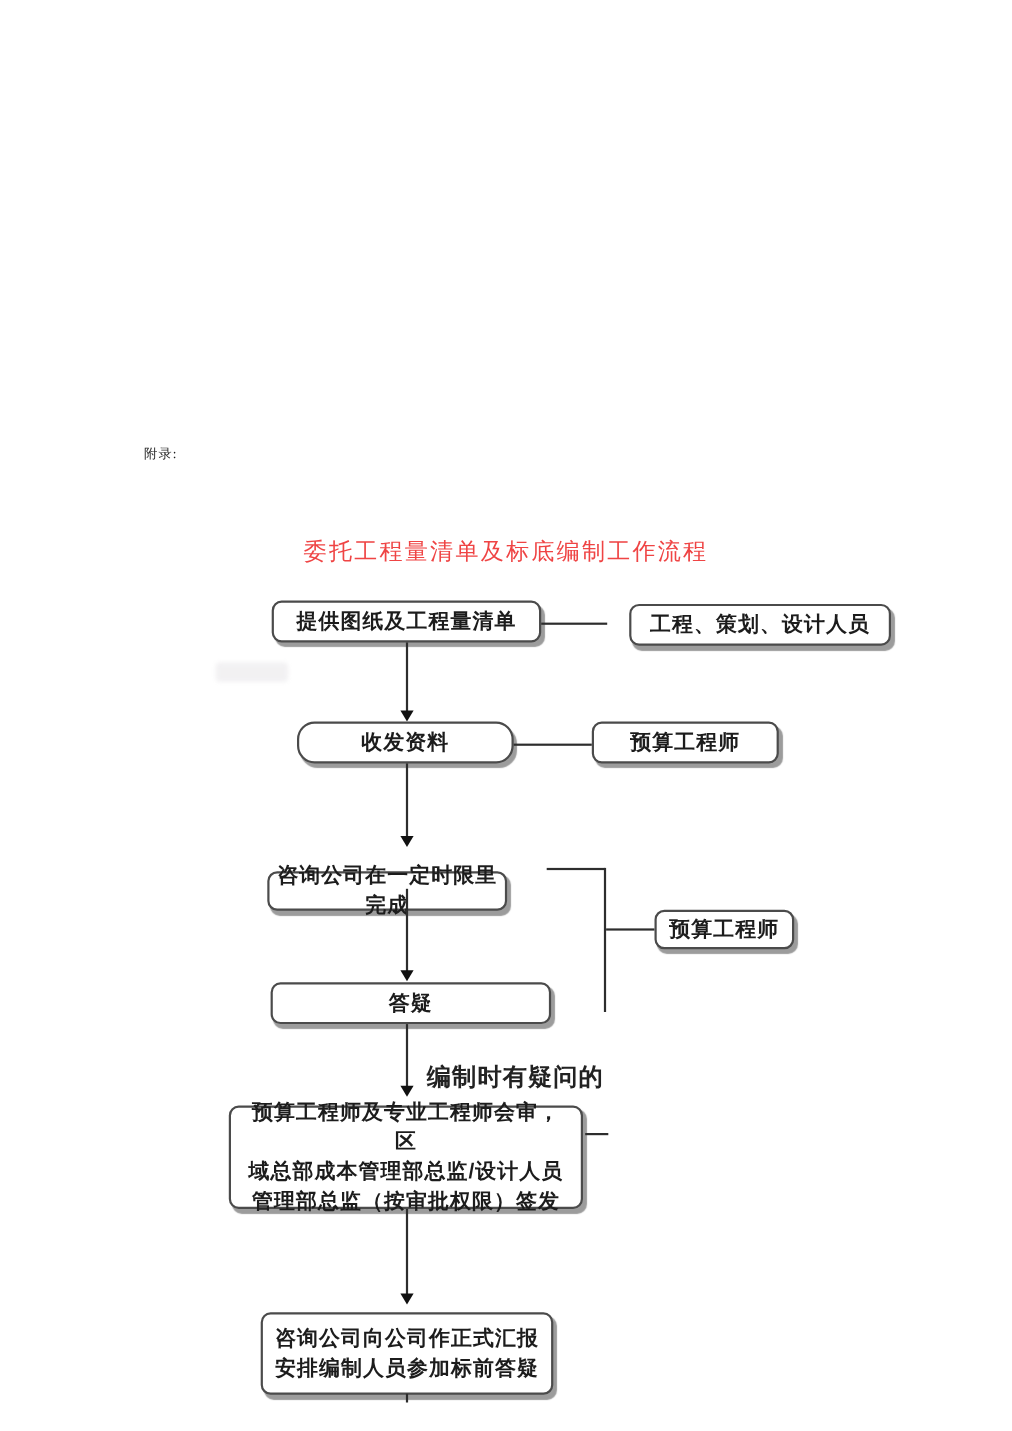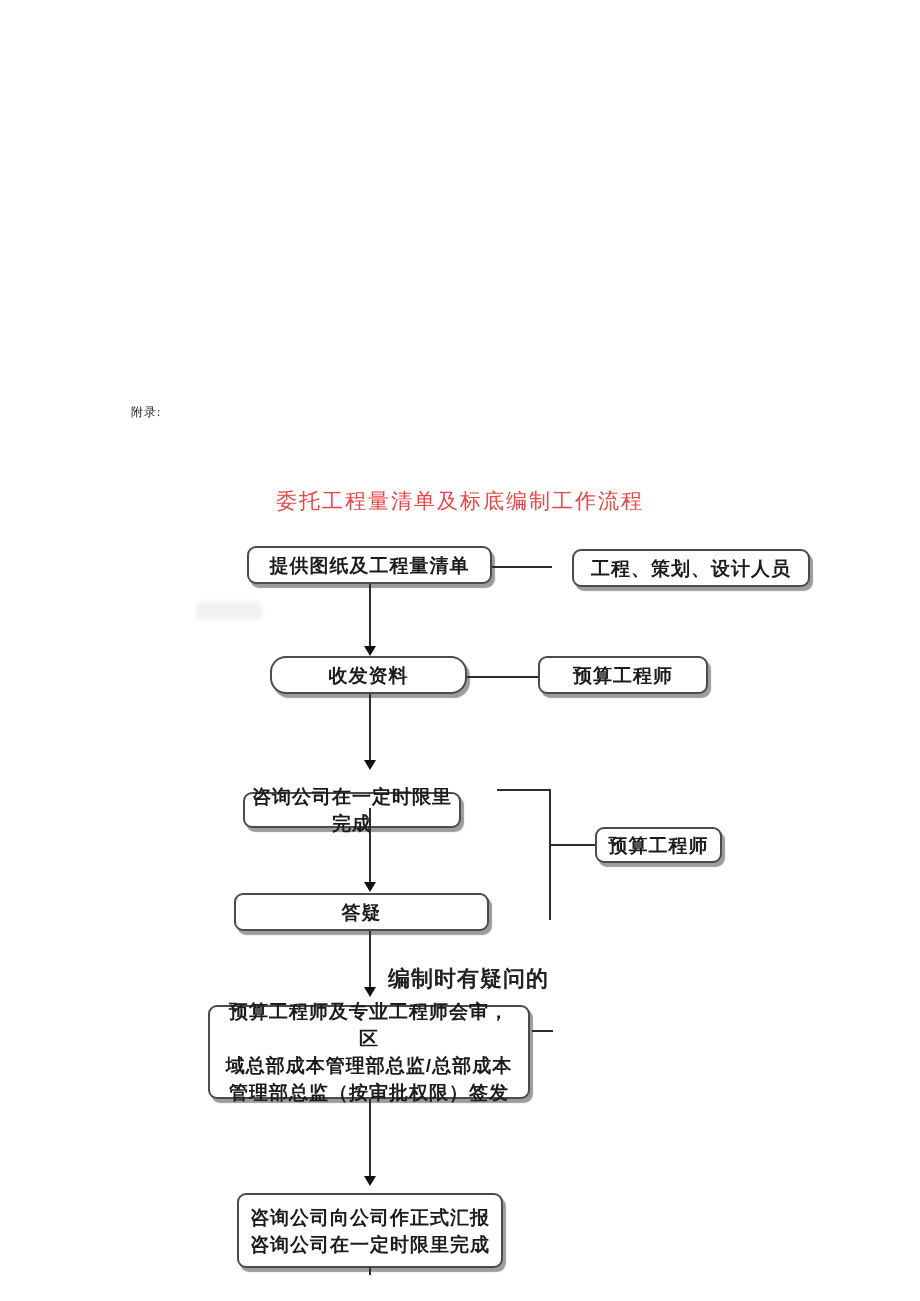--- a/index.html
+++ b/index.html
@@ -40,21 +40,21 @@
     line-height:27px;white-space:pre-line;
     letter-spacing:1px;
     box-sizing:border-box;
   }
   .n1{left:247px;top:546px;width:245px;height:38px;}
   .s1{left:572px;top:549px;width:238px;height:38px;}
   .n2{left:270px;top:656px;width:197px;height:38px;border-radius:16px;}
   .s2{left:538px;top:656px;width:170px;height:38px;}
   .n3{left:243px;top:792px;width:218px;height:36px;}
   .s3{left:595px;top:827px;width:127px;height:36px;}
-  .n4{left:234px;top:893px;width:255px;height:38px;}
+  .n4{left:246px;top:893px;width:255px;height:38px;}
   .n5{left:208px;top:1005px;width:322px;height:94px;padding:4px 10px;}
   .n6{left:237px;top:1193px;width:266px;height:75px;padding:2px 8px;}
   
   .hline,.vline{position:absolute;background:#2d2d2d;}
   .hline{height:2px;}
   .vline{width:2px;}
   .conn1{left:492px;top:566px;width:60px;}
   .conn2{left:467px;top:676px;width:71px;}
   .conn3a{left:497px;top:789px;width:53px;}
   .conn3v{left:549px;top:789px;height:131px;}
@@ -115,23 +115,23 @@
   <div class="node s3">预算工程师</div>
   <div class="vline al3"></div>
   <div class="ahead ah3"></div>
 
   <div class="node n4">答疑</div>
   <div class="vline al4"></div>
   <div class="ahead ah4"></div>
   <div class="annotation">编制时有疑问的</div>
 
   <div class="node n5">预算工程师及专业工程师会审，区
-域总部成本管理部总监/总部成本
+域总部成本管理部总监/设计人员
 管理部总监（按审批权限）签发</div>
   <div class="hline stub5"></div>
   <div class="vline al5"></div>
   <div class="ahead ah5"></div>
 
   <div class="node n6">咨询公司向公司作正式汇报
-咨询公司在一定时限里完成</div>
+安排编制人员参加标前答疑</div>
   <div class="vline stub6"></div>
 
 </div>
 
 </body></html>

